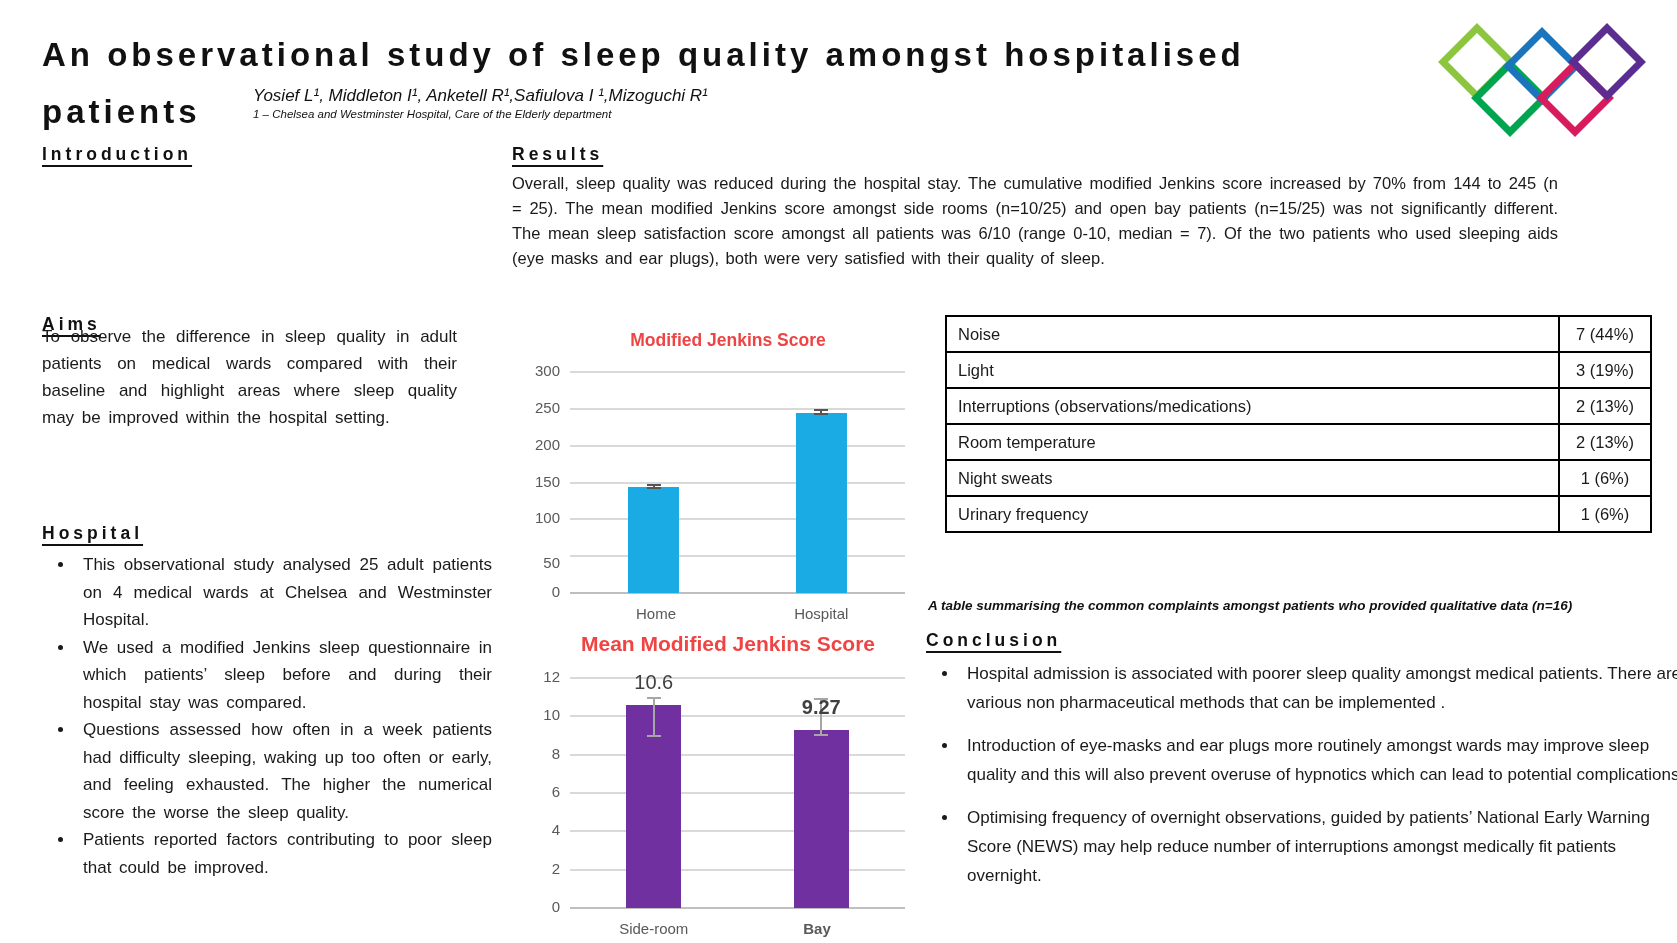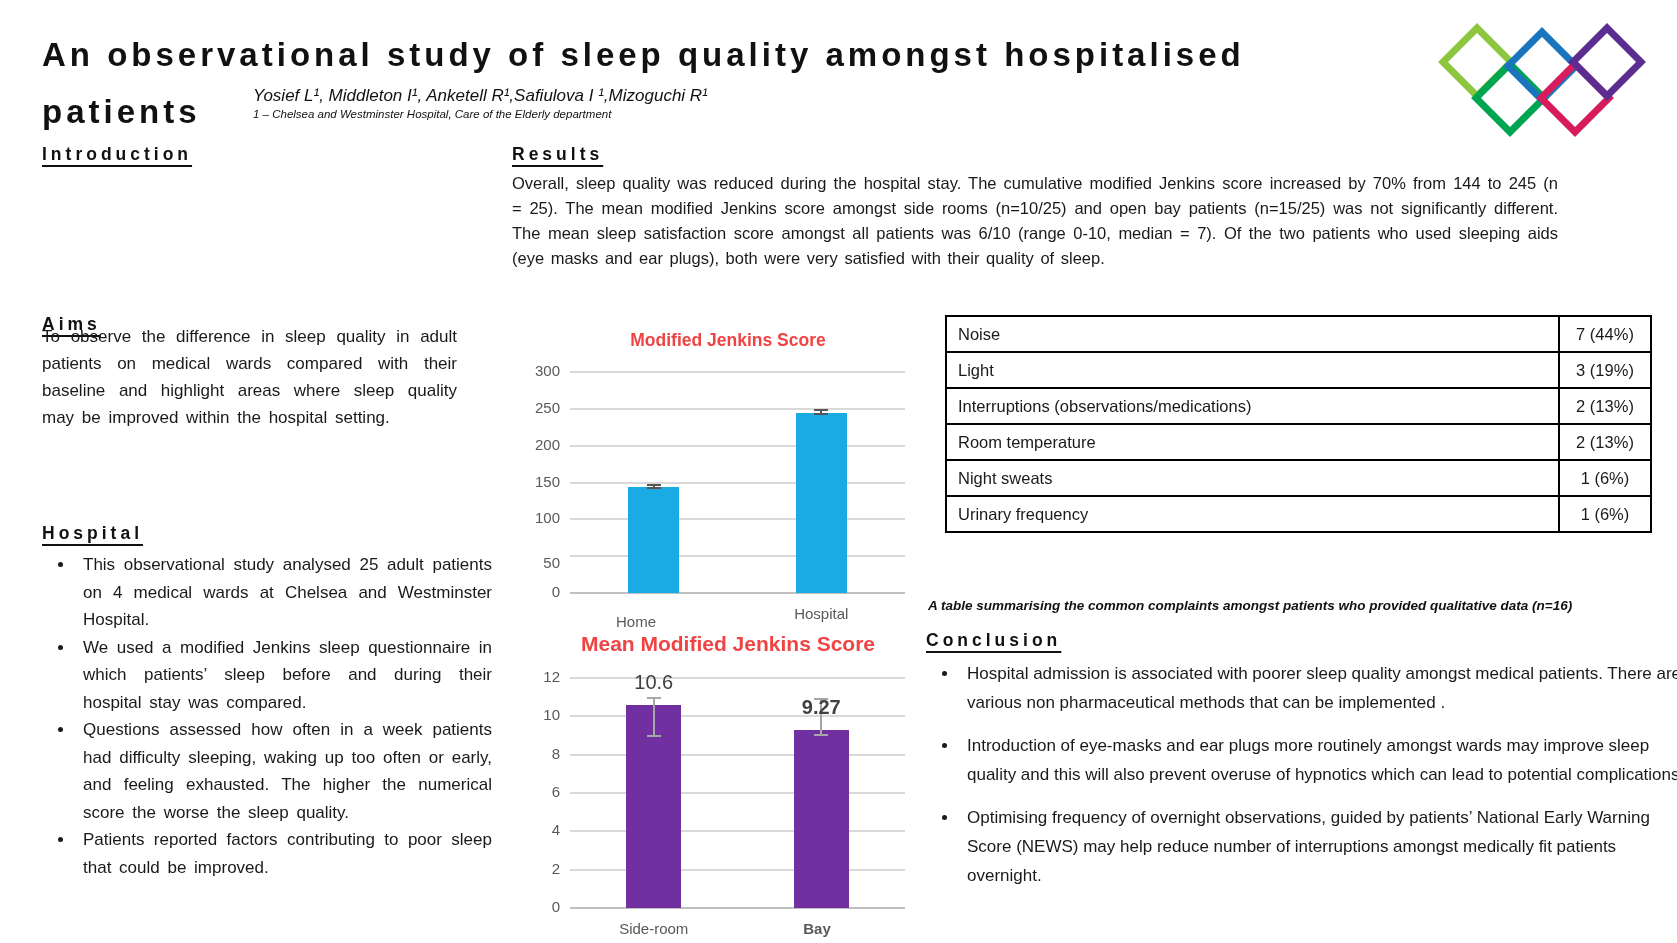--- a/index.html
+++ b/index.html
@@ -87,21 +87,21 @@
       <div class="gridline" style="left: 58px; width: 335px; top: 118.667px; background: rgb(217, 217, 217);"></div>
       <div class="tick" style="left: 10px; top: 109.667px;">200</div>
       <div class="gridline" style="left: 58px; width: 335px; top: 81.8333px; background: rgb(217, 217, 217);"></div>
       <div class="tick" style="left: 10px; top: 72.8333px;">250</div>
       <div class="gridline" style="left: 58px; width: 335px; top: 45px; background: rgb(217, 217, 217);"></div>
       <div class="tick" style="left: 10px; top: 36px;">300</div>
       <div class="bar" style="left: 116.25px; top: 160.92px; width: 51px; height: 106.08px; background: rgb(27, 171, 228);"></div>
       <div class="wline" style="left: 140.75px; top: 158.71px; width: 2px; height: 3.68333px; background: rgb(85, 85, 85);"></div>
       <div class="wcap" style="left: 134.75px; top: 157.71px; width: 14px; height: 2px; background: rgb(85, 85, 85);"></div>
       <div class="wcap" style="left: 134.75px; top: 161.393px; width: 14px; height: 2px; background: rgb(85, 85, 85);"></div>
-      <div class="cat" style="left: 54px; top: 279px; margin-top: 8px;">Home</div>
+      <div class="cat" style="left: 74px; top: 279px;">Home</div>
       <div class="bar" style="left: 283.75px; top: 86.5167px; width: 51px; height: 180.483px; background: rgb(27, 171, 228);"></div>
       <div class="wline" style="left: 308.25px; top: 84.3067px; width: 2px; height: 3.68333px; background: rgb(85, 85, 85);"></div>
       <div class="wcap" style="left: 302.25px; top: 83.3067px; width: 14px; height: 2px; background: rgb(85, 85, 85);"></div>
       <div class="wcap" style="left: 302.25px; top: 86.99px; width: 14px; height: 2px; background: rgb(85, 85, 85);"></div>
       <div class="cat" style="left: 239.25px; top: 279px;">Hospital</div>
     </div>
 
   <div class="chart" style="left:512px;top:630px;width:400px;height:313px;">
       <div class="ctitle" style="top: 2px; font-size: 21px;">Mean Modified Jenkins Score</div>
       <div class="gridline" style="left: 58px; width: 335px; top: 277px; background: rgb(191, 191, 191);"></div>

